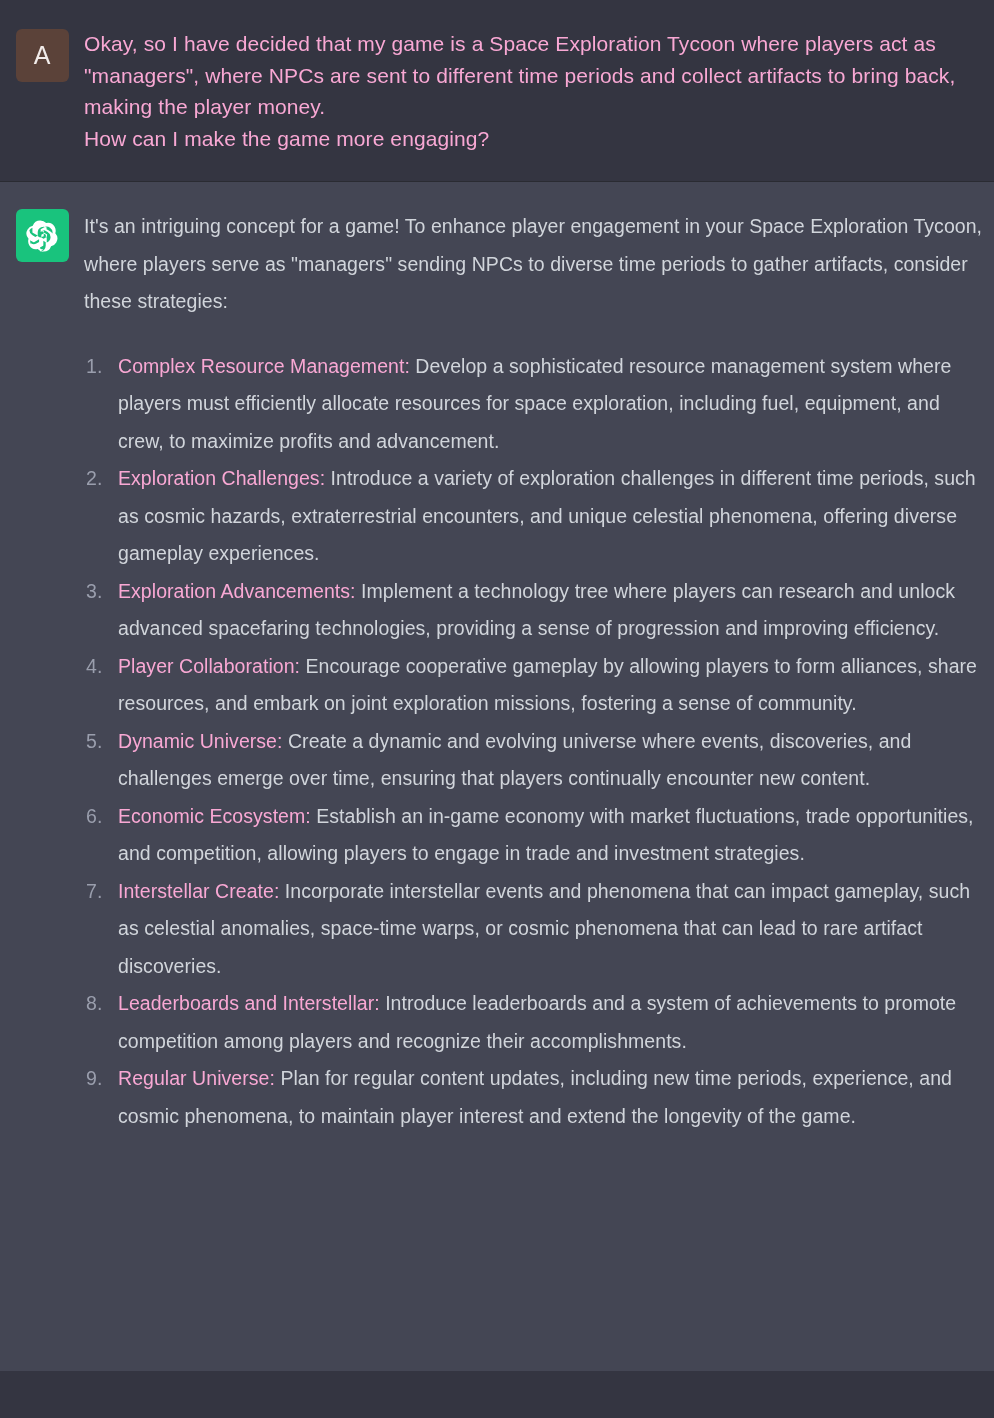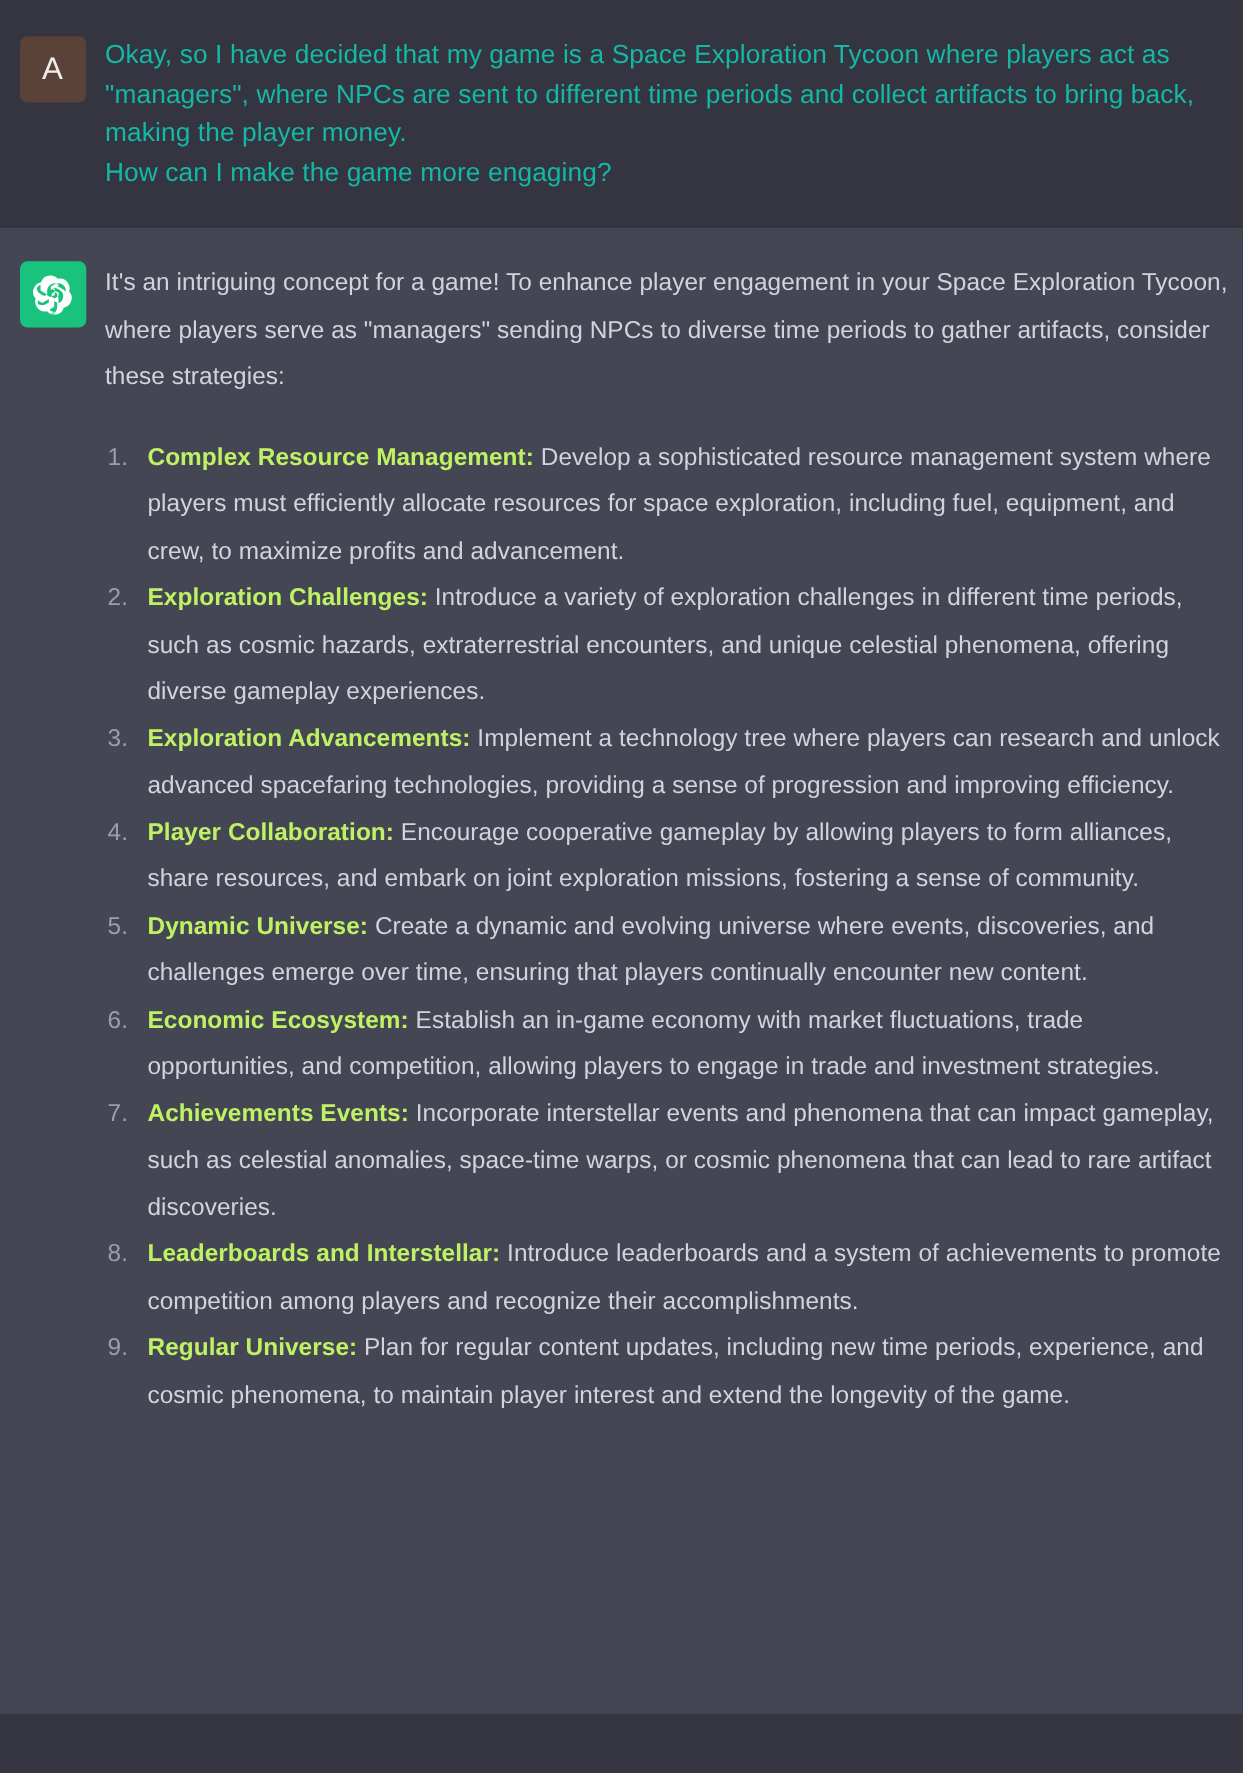--- a/index.html
+++ b/index.html
@@ -67,21 +67,21 @@
   .avatar-assistant svg { display: block; }
 
   .body-col {
     flex: 1 1 auto;
     padding-right: 9px;
     min-width: 0;
   }
 
   
   .user-text {
-    color: #14b8a6;
+    color: #f9a8d4;
     font-size: 21px;
     line-height: 31.5px;
     letter-spacing: 0.1px;
     white-space: pre-wrap;
     word-wrap: break-word;
   }
 
   
   .assistant-para {
     color: #d1d5db;
@@ -113,22 +113,22 @@
     content: counter(strat) ".";
     position: absolute;
     left: 2px;
     top: 0;
     color: #9a9ead;
     font-size: 19.5px;
     line-height: 37.5px;
     text-align: left;
   }
   .li-title {
-    color: #bef264;
-    font-weight: bold;
+    color: #f9a8d4;
+    font-weight: normal;
   }
   .li-text { color: #d1d5db; }
 </style>
 </head>
 <body>
 
 <div class="conversation">
 
   <div class="msg msg-user">
     <div class="avatar-col">
@@ -165,21 +165,21 @@
         <li>
           <span class="li-title">Player Collaboration:</span><span class="li-text"> Encourage cooperative gameplay by allowing players to form alliances, share resources, and embark on joint exploration missions, fostering a sense of community.</span>
         </li>
         <li>
           <span class="li-title">Dynamic Universe:</span><span class="li-text"> Create a dynamic and evolving universe where events, discoveries, and challenges emerge over time, ensuring that players continually encounter new content.</span>
         </li>
         <li>
           <span class="li-title">Economic Ecosystem:</span><span class="li-text"> Establish an in-game economy with market fluctuations, trade opportunities, and competition, allowing players to engage in trade and investment strategies.</span>
         </li>
         <li>
-          <span class="li-title">Achievements Events:</span><span class="li-text"> Incorporate interstellar events and phenomena that can impact gameplay, such as celestial anomalies, space-time warps, or cosmic phenomena that can lead to rare artifact discoveries.</span>
+          <span class="li-title">Interstellar Create:</span><span class="li-text"> Incorporate interstellar events and phenomena that can impact gameplay, such as celestial anomalies, space-time warps, or cosmic phenomena that can lead to rare artifact discoveries.</span>
         </li>
         <li>
           <span class="li-title">Leaderboards and Interstellar:</span><span class="li-text"> Introduce leaderboards and a system of achievements to promote competition among players and recognize their accomplishments.</span>
         </li>
         <li>
           <span class="li-title">Regular Universe:</span><span class="li-text"> Plan for regular content updates, including new time periods, experience, and cosmic phenomena, to maintain player interest and extend the longevity of the game.</span>
         </li>
       </ol>
 
 

